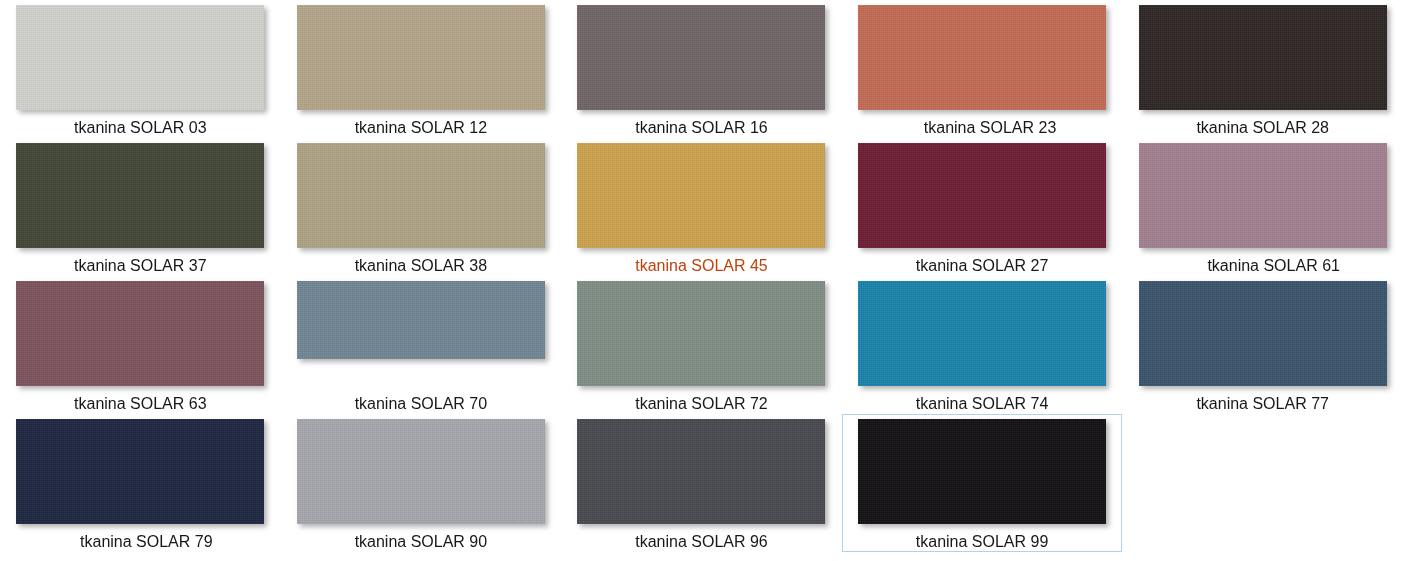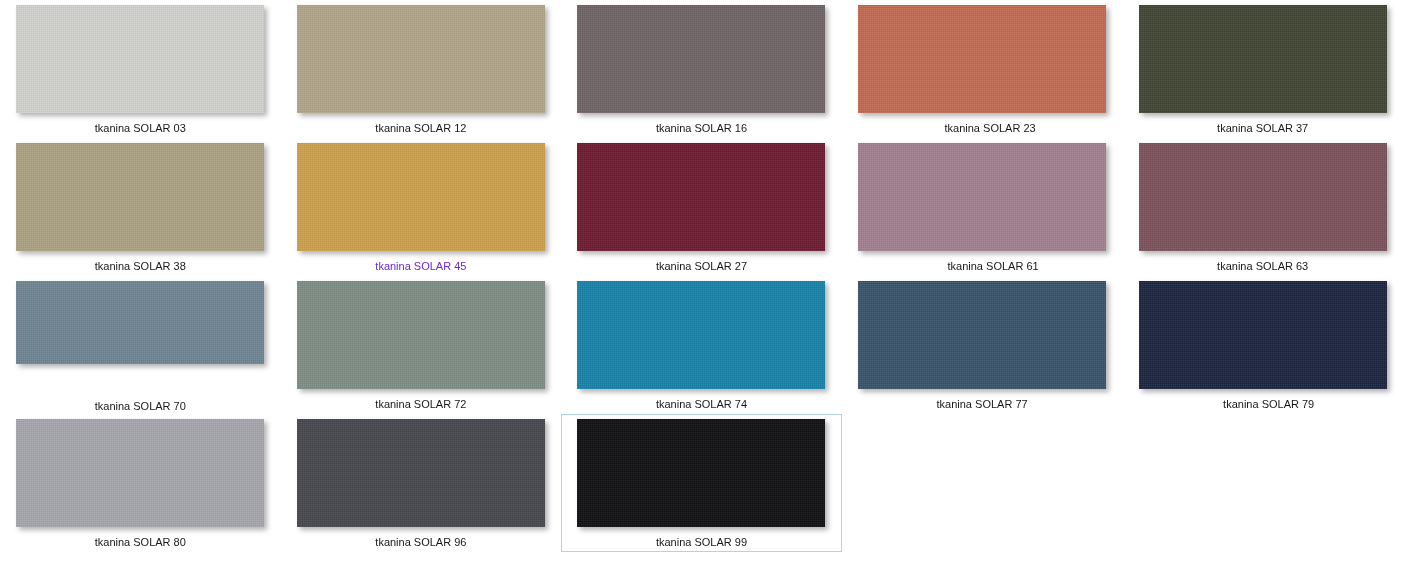--- a/index.html
+++ b/index.html
@@ -60,21 +60,21 @@
       repeating-linear-gradient(90deg,
         rgba(255,255,255,0.035) 0px,
         rgba(255,255,255,0.035) 1px,
         rgba(0,0,0,0.030) 1px,
         rgba(0,0,0,0.030) 2px);
     pointer-events: none;
   }
 
   .swatch-label {
     margin-top: 9px;
-    font-size: 11px;
+    font-size: 16px;
     line-height: 1.15;
     color: #16181a;
     text-align: center;
     white-space: nowrap;
   }
 </style>
 </head>
 <body style="background: rgb(255, 255, 255);">
 
 <div id="swatch-grid" style="grid-template-columns: repeat(5, 280.6px); grid-template-rows: repeat(4, 138px);">
@@ -88,30 +88,34 @@
     </div>
     <div class="swatch-cell">
       <div class="swatch-chip" style="background: rgb(111, 100, 102);"></div>
       <div class="swatch-label" style="color: rgb(22, 24, 26);">tkanina SOLAR 16</div>
     </div>
     <div class="swatch-cell">
       <div class="swatch-chip" style="background: rgb(194, 106, 82);"></div>
       <div class="swatch-label" style="color: rgb(22, 24, 26); margin-left: 16px;">tkanina SOLAR 23</div>
     </div>
     <div class="swatch-cell">
+      <div class="swatch-chip" style="background: rgb(44, 36, 34);"></div>
+      <div class="swatch-label" style="color: rgb(22, 24, 26);">tkanina SOLAR 28</div>
+    </div>
+    <div class="swatch-cell">
       <div class="swatch-chip" style="background: rgb(65, 69, 52);"></div>
       <div class="swatch-label" style="color: rgb(22, 24, 26);">tkanina SOLAR 37</div>
     </div>
     <div class="swatch-cell">
       <div class="swatch-chip" style="background: rgb(173, 162, 131);"></div>
       <div class="swatch-label" style="color: rgb(22, 24, 26);">tkanina SOLAR 38</div>
     </div>
     <div class="swatch-cell">
       <div class="swatch-chip" style="background: rgb(205, 161, 76);"></div>
-      <div class="swatch-label" style="color: #6d28d9;">tkanina SOLAR 45</div>
+      <div class="swatch-label" style="color: #c2410c;">tkanina SOLAR 45</div>
     </div>
     <div class="swatch-cell">
       <div class="swatch-chip" style="background: rgb(109, 27, 49);"></div>
       <div class="swatch-label" style="color: rgb(22, 24, 26);">tkanina SOLAR 27</div>
     </div>
     <div class="swatch-cell">
       <div class="swatch-chip" style="background: rgb(162, 128, 143);"></div>
       <div class="swatch-label" style="color: rgb(22, 24, 26); margin-left: 22px;">tkanina SOLAR 61</div>
     </div>
     <div class="swatch-cell">
@@ -133,21 +137,21 @@
     <div class="swatch-cell">
       <div class="swatch-chip" style="background: rgb(57, 83, 106);"></div>
       <div class="swatch-label" style="color: rgb(22, 24, 26);">tkanina SOLAR 77</div>
     </div>
     <div class="swatch-cell">
       <div class="swatch-chip" style="background: rgb(28, 36, 64);"></div>
       <div class="swatch-label" style="color: rgb(22, 24, 26); margin-left: 12px;">tkanina SOLAR 79</div>
     </div>
     <div class="swatch-cell">
       <div class="swatch-chip" style="background: rgb(166, 166, 173);"></div>
-      <div class="swatch-label" style="color: rgb(22, 24, 26);">tkanina SOLAR 80</div>
+      <div class="swatch-label" style="color: rgb(22, 24, 26);">tkanina SOLAR 90</div>
     </div>
     <div class="swatch-cell">
       <div class="swatch-chip" style="background: rgb(70, 72, 78);"></div>
       <div class="swatch-label" style="color: rgb(22, 24, 26);">tkanina SOLAR 96</div>
     </div>
     <div class="swatch-cell is-selected" style="border-color: rgb(174, 211, 234);">
       <div class="swatch-chip" style="background: rgb(17, 15, 18);"></div>
       <div class="swatch-label" style="color: rgb(22, 24, 26);">tkanina SOLAR 99</div>
     </div>
   </div>

